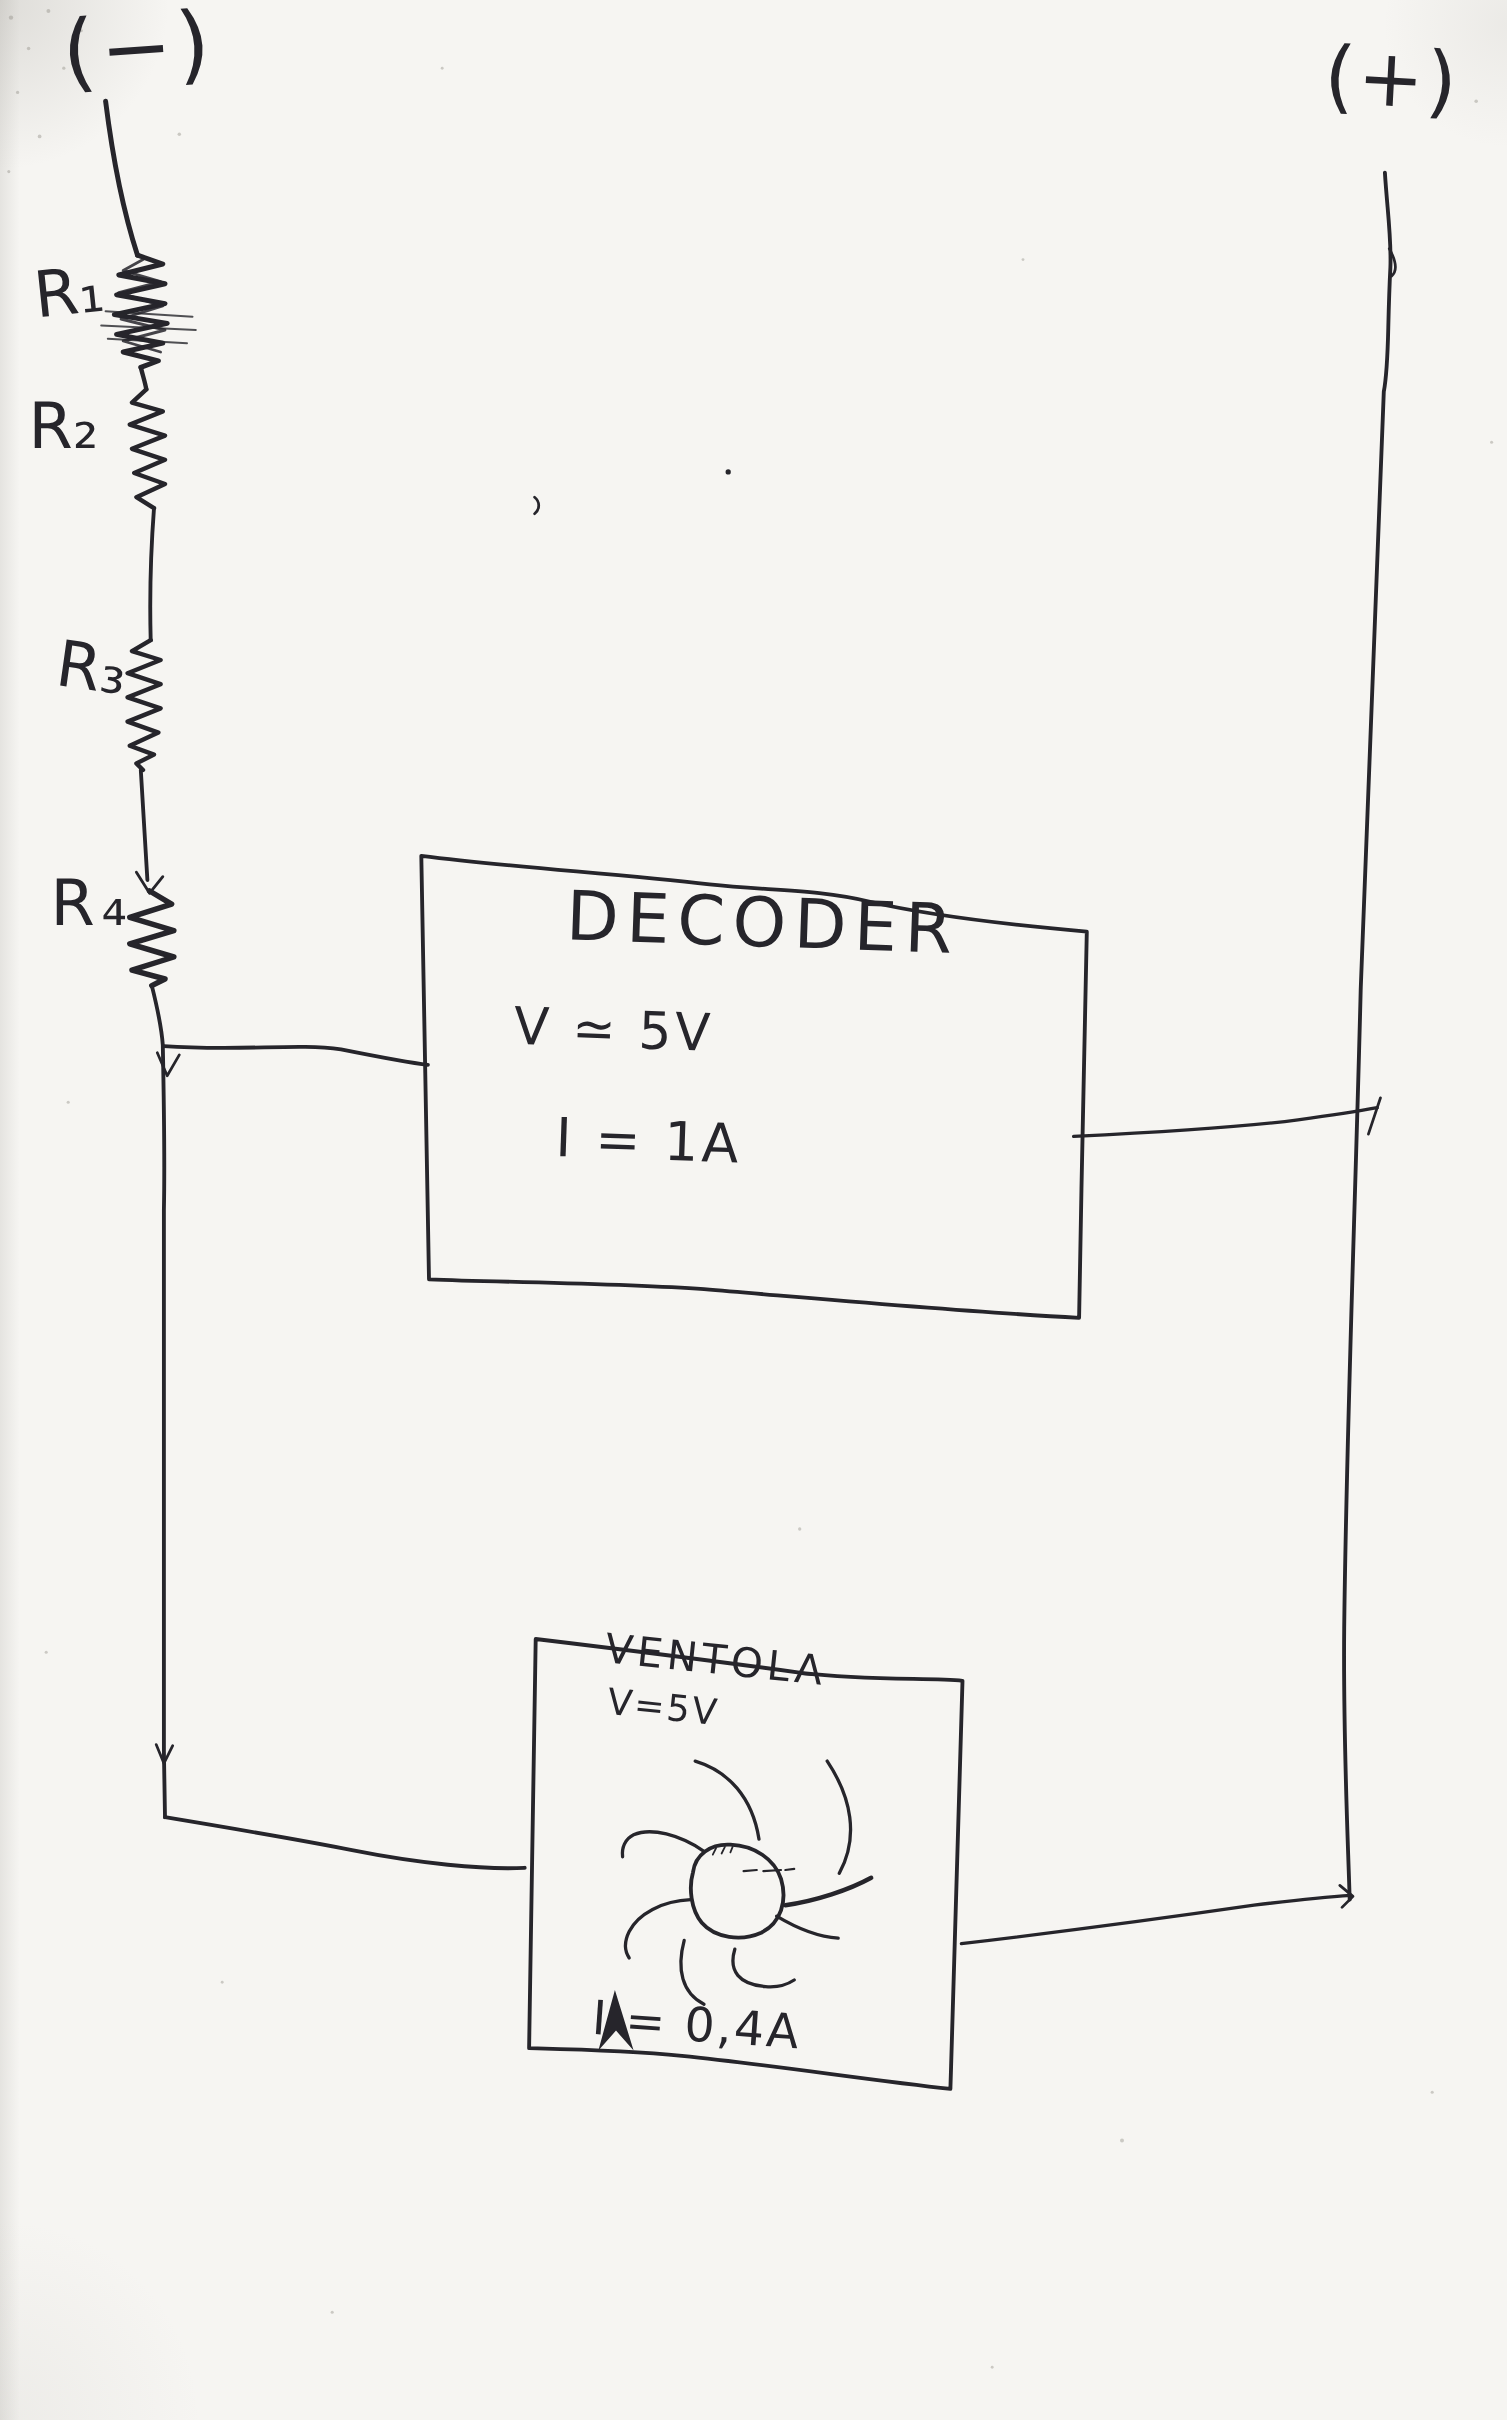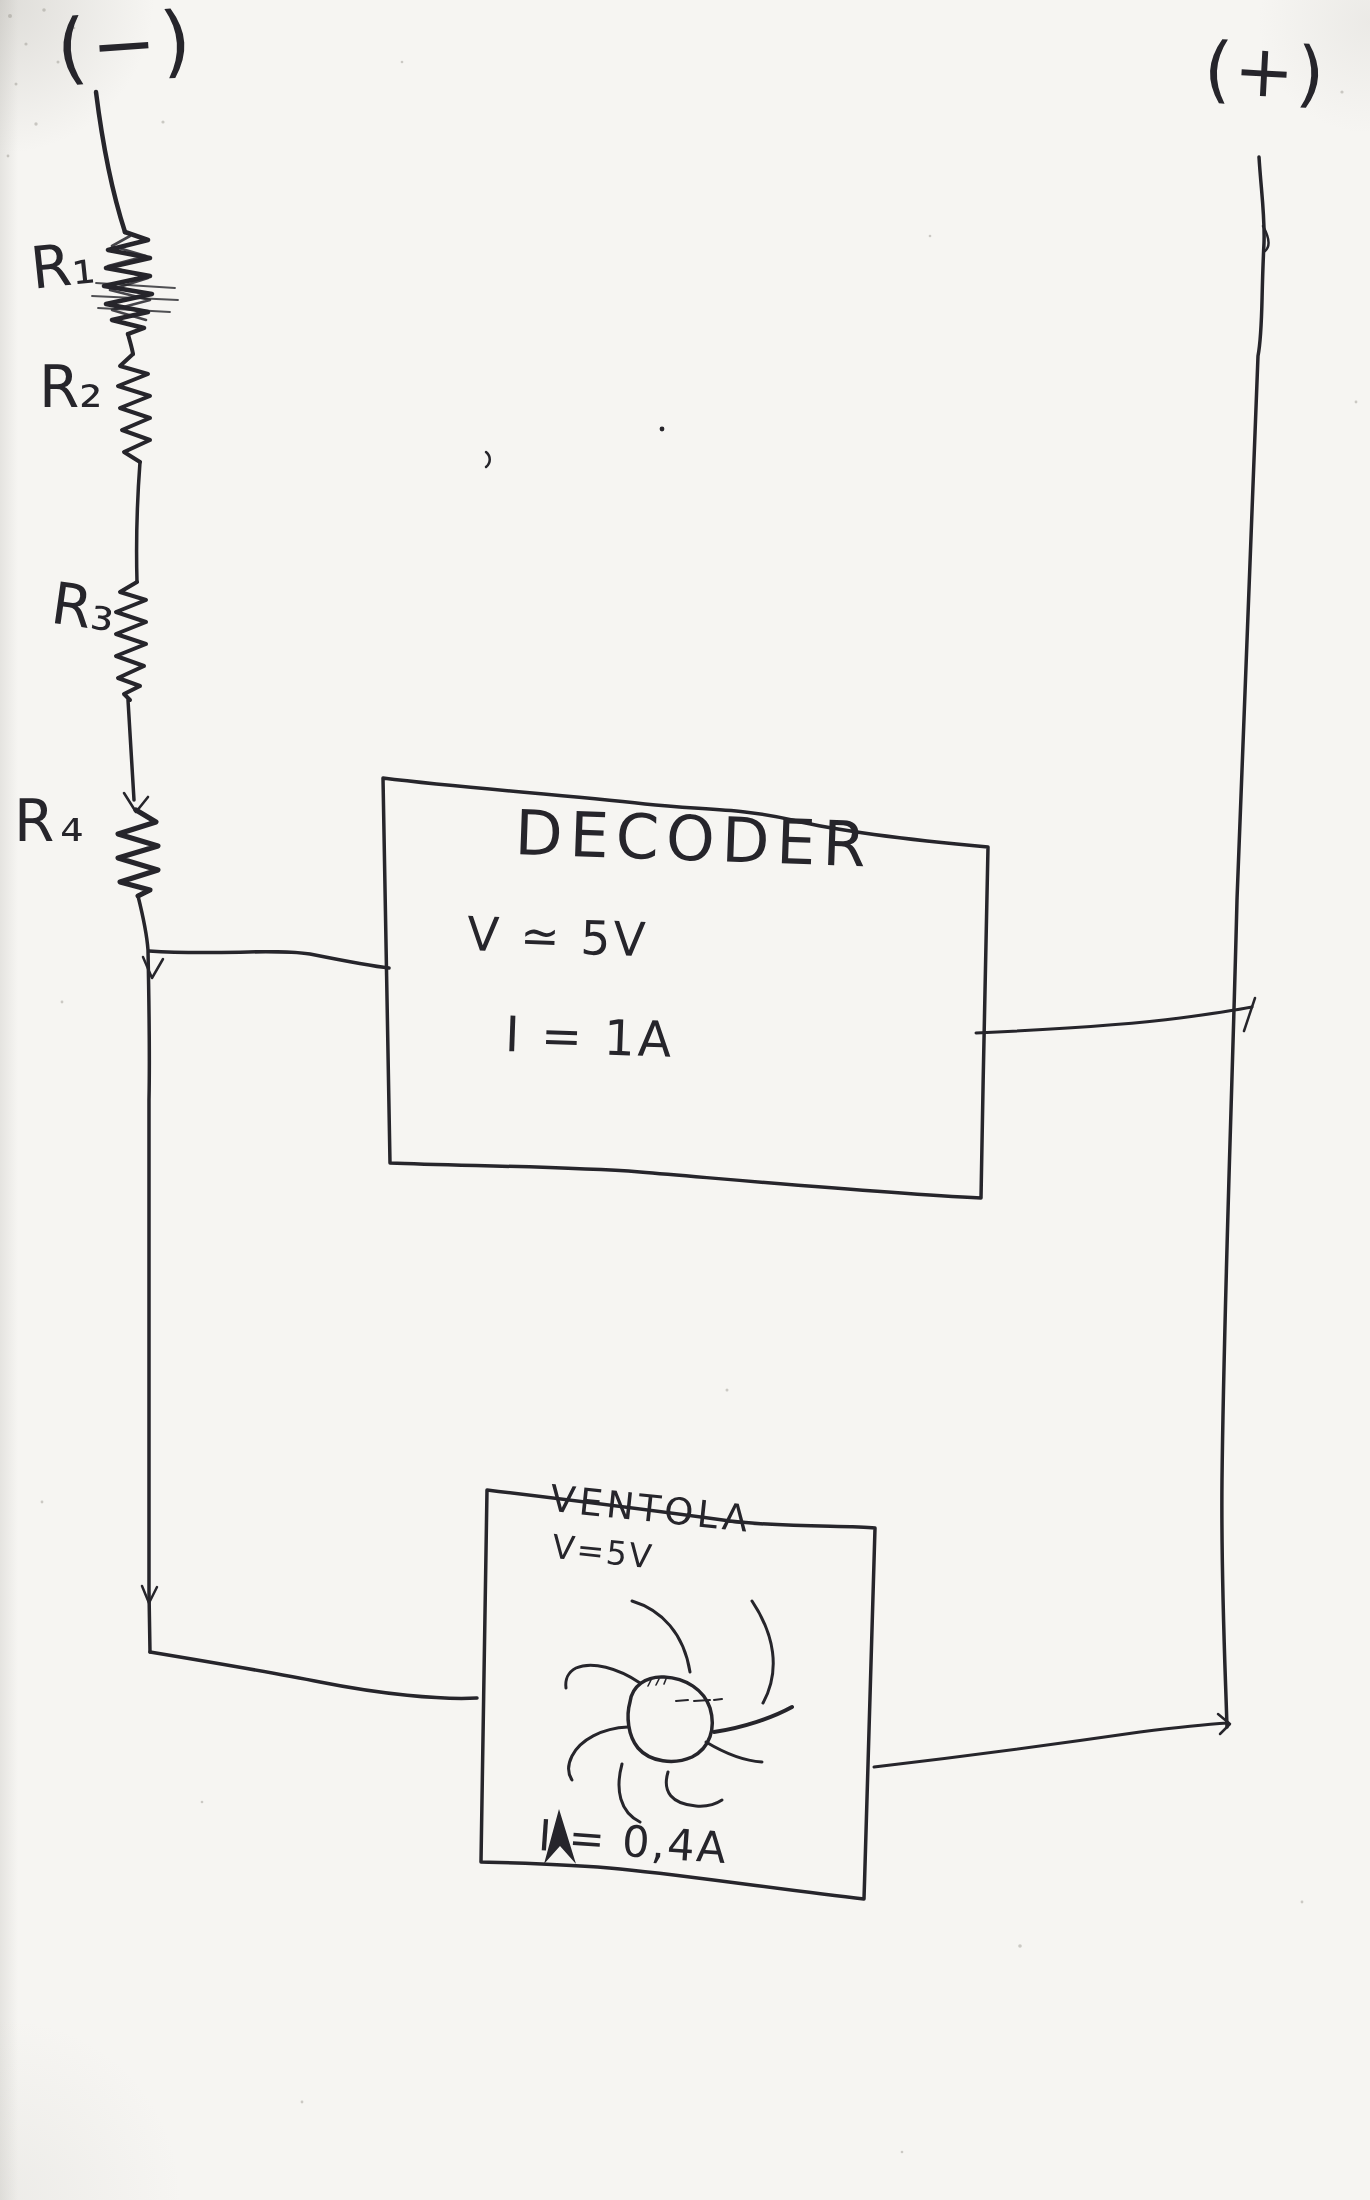--- a/index.html
+++ b/index.html
@@ -16,23 +16,23 @@
   }
   #art { position:absolute; left:0; top:0; }
   .ink { stroke:var(--ink); fill:none; stroke-linecap:round; stroke-linejoin:round; }
   .lbl {
     position:absolute; color:var(--ink); white-space:nowrap;
     transform-origin:left top; line-height:1;
   }
   .t-neg  { left:54px;  top:10px;   font-size:78px; transform:rotate(-4deg); letter-spacing:4px;}
   .t-pos  { left:1206px; top:32px;  font-size:72px; transform:rotate(3deg); letter-spacing:2px;}
   .r1 { left:28px; top:240px; font-size:58px; transform:rotate(-6deg); }
-  .r2 { left:39px; top:358px; font-size:58px; }
+  .r2 { left:26px; top:358px; font-size:58px; }
   .r3 { left:56px; top:574px; font-size:58px; transform:rotate(8deg); }
-  .r4 { left:14px; top:792px; font-size:58px; letter-spacing:6px; }
+  .r4 { left:46px; top:792px; font-size:58px; letter-spacing:6px; }
   .dec-title { left:516px; top:802px; font-size:62px; letter-spacing:7px; transform:rotate(2deg); }
   .dec-v { left:468px; top:910px; font-size:47px; transform:rotate(2deg); letter-spacing:3px;}
   .dec-i { left:506px; top:1010px; font-size:49px; transform:rotate(2deg); letter-spacing:3px;}
   .fan-title { left:552px; top:1480px; font-size:37px; letter-spacing:4px; transform:rotate(6deg); }
   .fan-v { left:554px; top:1530px; font-size:33px; transform:rotate(6deg); letter-spacing:2px;}
   .fan-i { left:540px; top:1814px; font-size:43px; transform:rotate(4deg); letter-spacing:2px;}
 </style>
 </head>
 <body>
 

